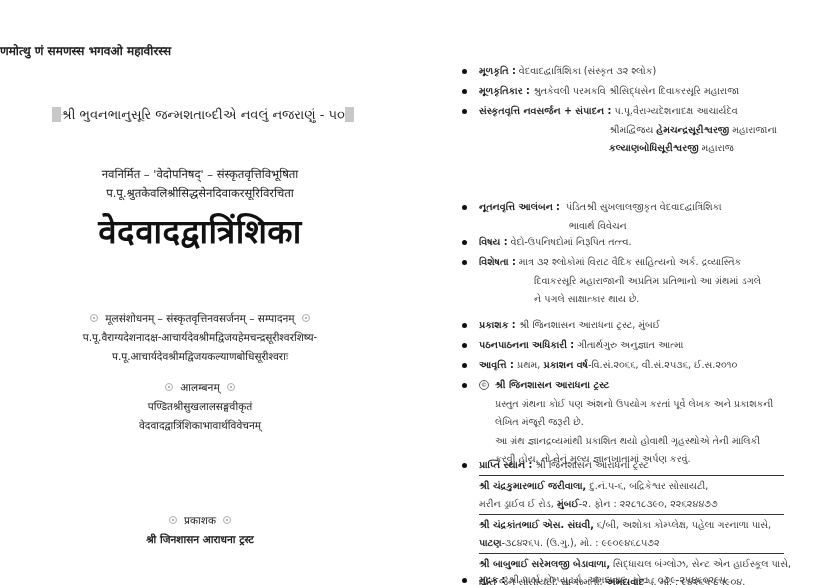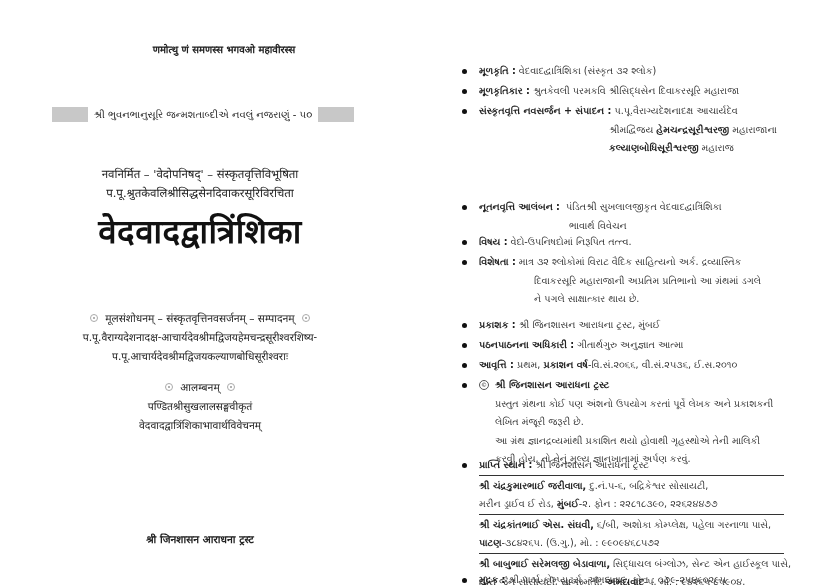--- a/index.html
+++ b/index.html
@@ -1,24 +1,24 @@
 <!DOCTYPE html>
 <html><head>
 <meta charset="utf-8">
 <style>
   * { box-sizing: border-box; margin: 0; padding: 0; }
   html, body { width: 828px; height: 585px; background: #ffffff; overflow: hidden; }
   body { position: relative; font-family: "DejaVu Sans", sans-serif; color: #1a1a1a; }
 
   
   .left-page { position: absolute; left: 0; top: 0; width: 400px; height: 585px; }
-  .invocation { position: absolute; top: 42px; left: 0; width: 400px; text-align: center; font-family: "DejaVu Serif", serif; font-size: 10px; font-weight: bold; color: #222; padding-left: 48px; }
+  .invocation { position: absolute; top: 42px; left: 0; width: 400px; font-family: "DejaVu Serif", serif; font-size: 12px; font-weight: bold; color: #222; }
   .series-bar { position: absolute; top: 105px; left: 52px; width: 302px; height: 19px; display: flex; align-items: center; justify-content: space-between; }
   .gray-block { width: 36px; height: 15px; background: #c8c8c8; }
-  .series-text { font-size: 10px; color: #222; white-space: nowrap; }
+  .series-text { font-size: 13px; color: #222; white-space: nowrap; }
   .subtitle { position: absolute; left: 0; width: 400px; text-align: center; font-family: "DejaVu Serif", serif; font-size: 11.5px; color: #222; }
   .subtitle.s1 { top: 166px; }
   .subtitle.s2 { top: 185px; }
   .main-title { position: absolute; top: 208px; left: 0; width: 400px; text-align: center; font-family: "DejaVu Sans", sans-serif; font-weight: bold; font-size: 33px; letter-spacing: 0.5px; color: #111; }
   .credits { position: absolute; left: 0; width: 400px; text-align: center; font-family: "DejaVu Serif", serif; font-size: 10.5px; color: #222; }
   .credits.c1 { top: 311px; }
   .credits.c2 { top: 330px; }
   .credits.c3 { top: 349px; }
   .credits.c4 { top: 380px; }
   .credits.c5 { top: 399px; }
@@ -64,20 +64,23 @@
     <span class="orn"></span><span>मूलसंशोधनम् – संस्कृतवृत्तिनवसर्जनम् – सम्पादनम्</span><span class="orn"></span>
   </div>
   <div class="credits c3">प.पू.आचार्यदेवश्रीमद्विजयकल्याणबोधिसूरीश्वराः</div>
 
   <div class="credits c4">
     <span class="orn"></span><span>आलम्बनम्</span><span class="orn"></span>
   </div>
   <div class="credits c5">पण्डितश्रीसुखलालसङ्घवीकृतं</div>
   <div class="credits c6">वेदवादद्वात्रिंशिकाभावार्थविवेचनम्</div>
 
+  <div class="credits c7">
+    <span class="orn"></span><span>प्रकाशक</span><span class="orn"></span>
+  </div>
   <div class="credits c8">श्री जिनशासन आराधना ट्रस्ट</div>
 </div>
 
 <div class="right-page">
 
   <div class="item" style="top:34px;">
     <span class="bullet"></span>
     <div class="item-body">
       <div class="line"><span class="lbl">મૂળકૃતિ :</span> <span>વેદવાદદ્વાત્રિંશિકા (સંસ્કૃત ૩૨ શ્લોક)</span></div>
     </div>

